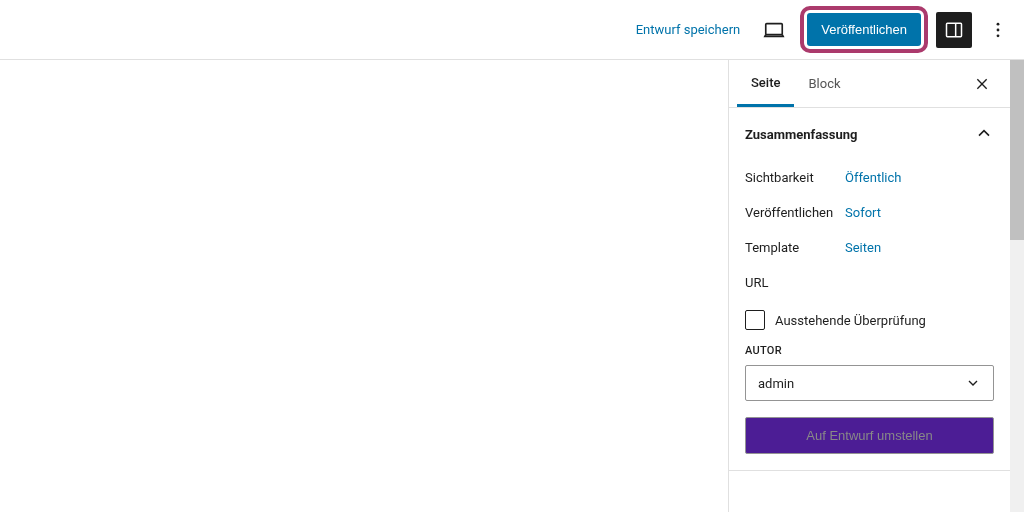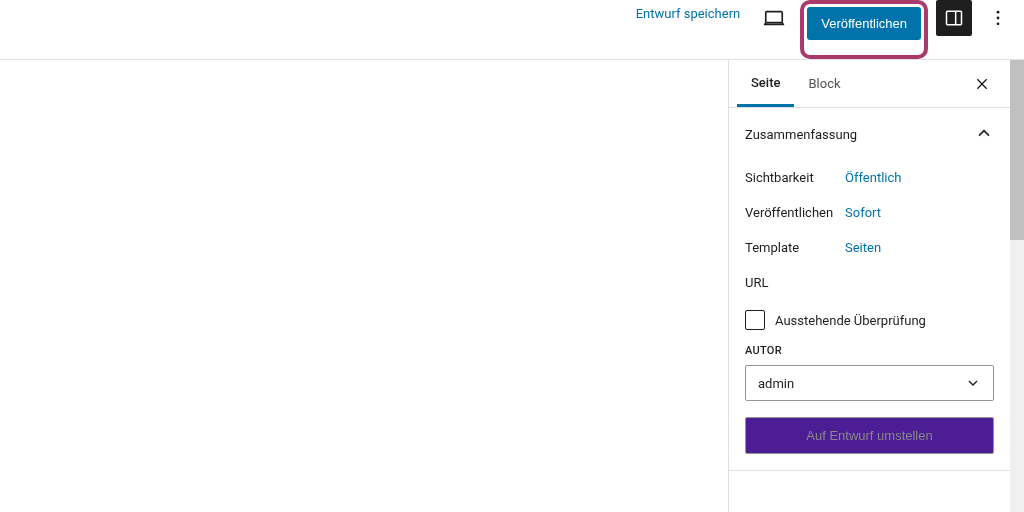--- a/index.html
+++ b/index.html
@@ -8,20 +8,21 @@
       font-size: 13px;
       color: #1e1e1e;
       background: #fff;
       width: 1024px;
       height: 512px;
       overflow: hidden;
     }
     .topbar {
       height: 60px;
       display: flex;
+      align-items: center;
       justify-content: flex-end;
       padding: 0 8px;
       gap: 8px;
       border-bottom: 1px solid #e0e0e0;
     }
     .save-draft {
       color: #0073aa;
       font-size: 13px;
       cursor: pointer;
       padding: 6px 8px;
@@ -116,21 +117,21 @@
       border-bottom: 1px solid #e0e0e0;
     }
     .panel-header {
       display: flex;
       align-items: center;
       justify-content: space-between;
       padding: 16px;
       cursor: pointer;
     }
     .panel-title {
-      font-weight: 400;
+      font-weight: 700;
       font-size: 13px;
     }
     .panel-body {
       padding: 0 16px 16px 16px;
     }
     .meta-row {
       display: flex;
       align-items: center;
       padding: 10px 0;
       font-size: 13px;

